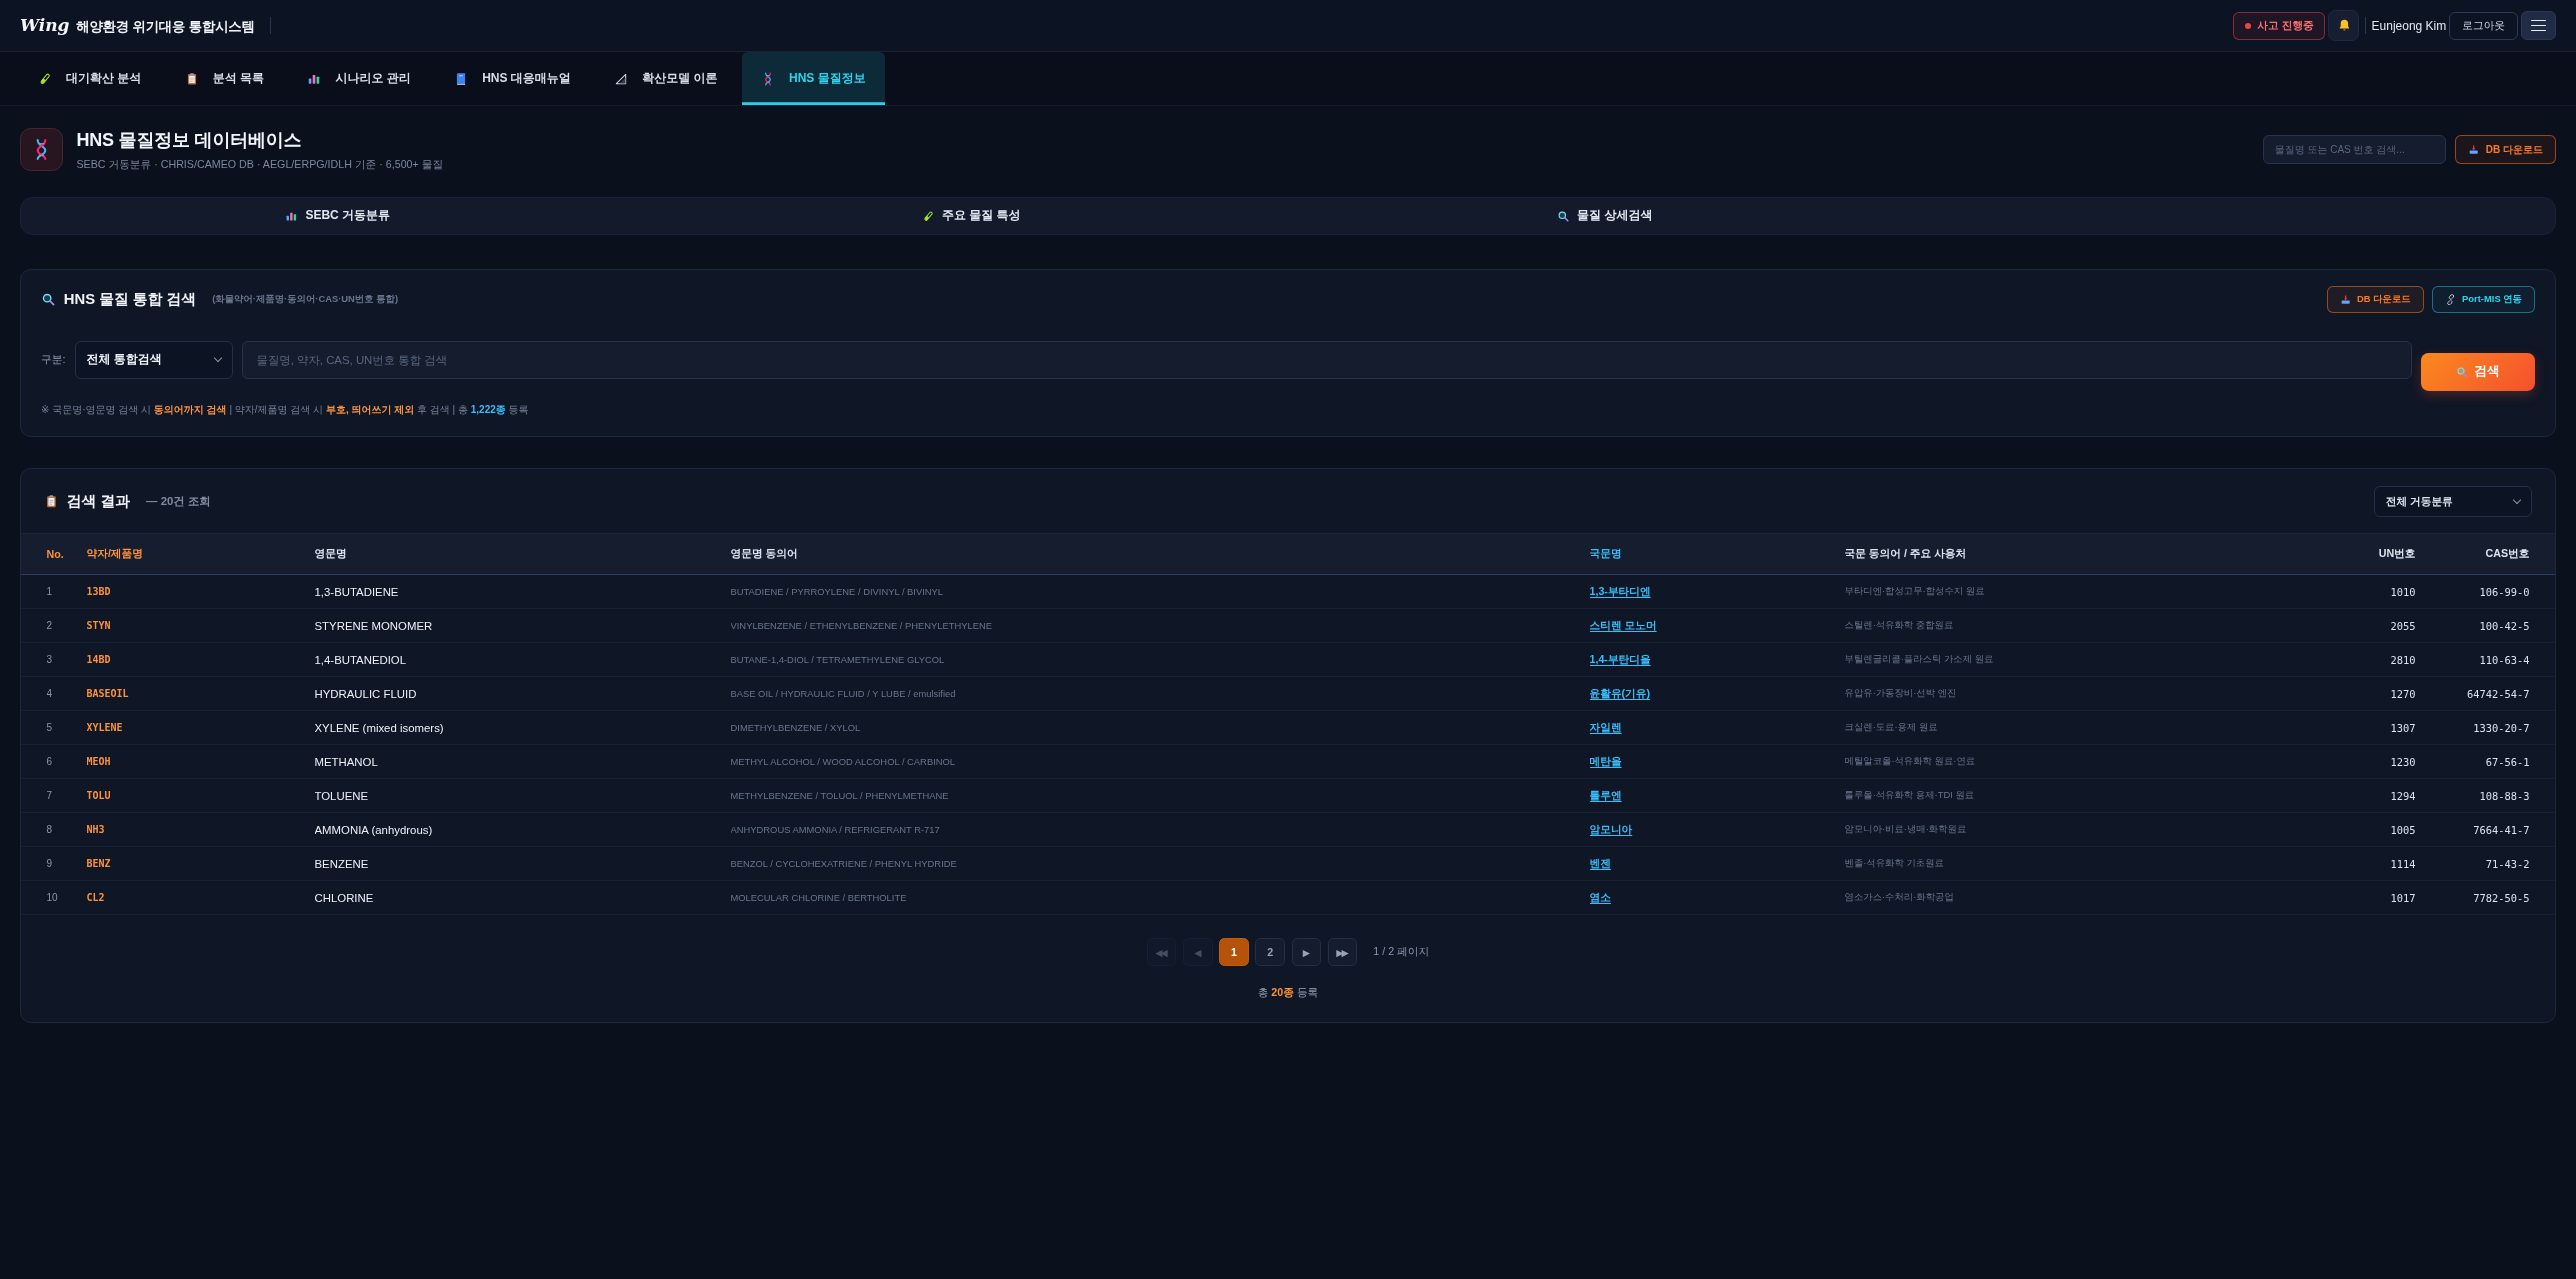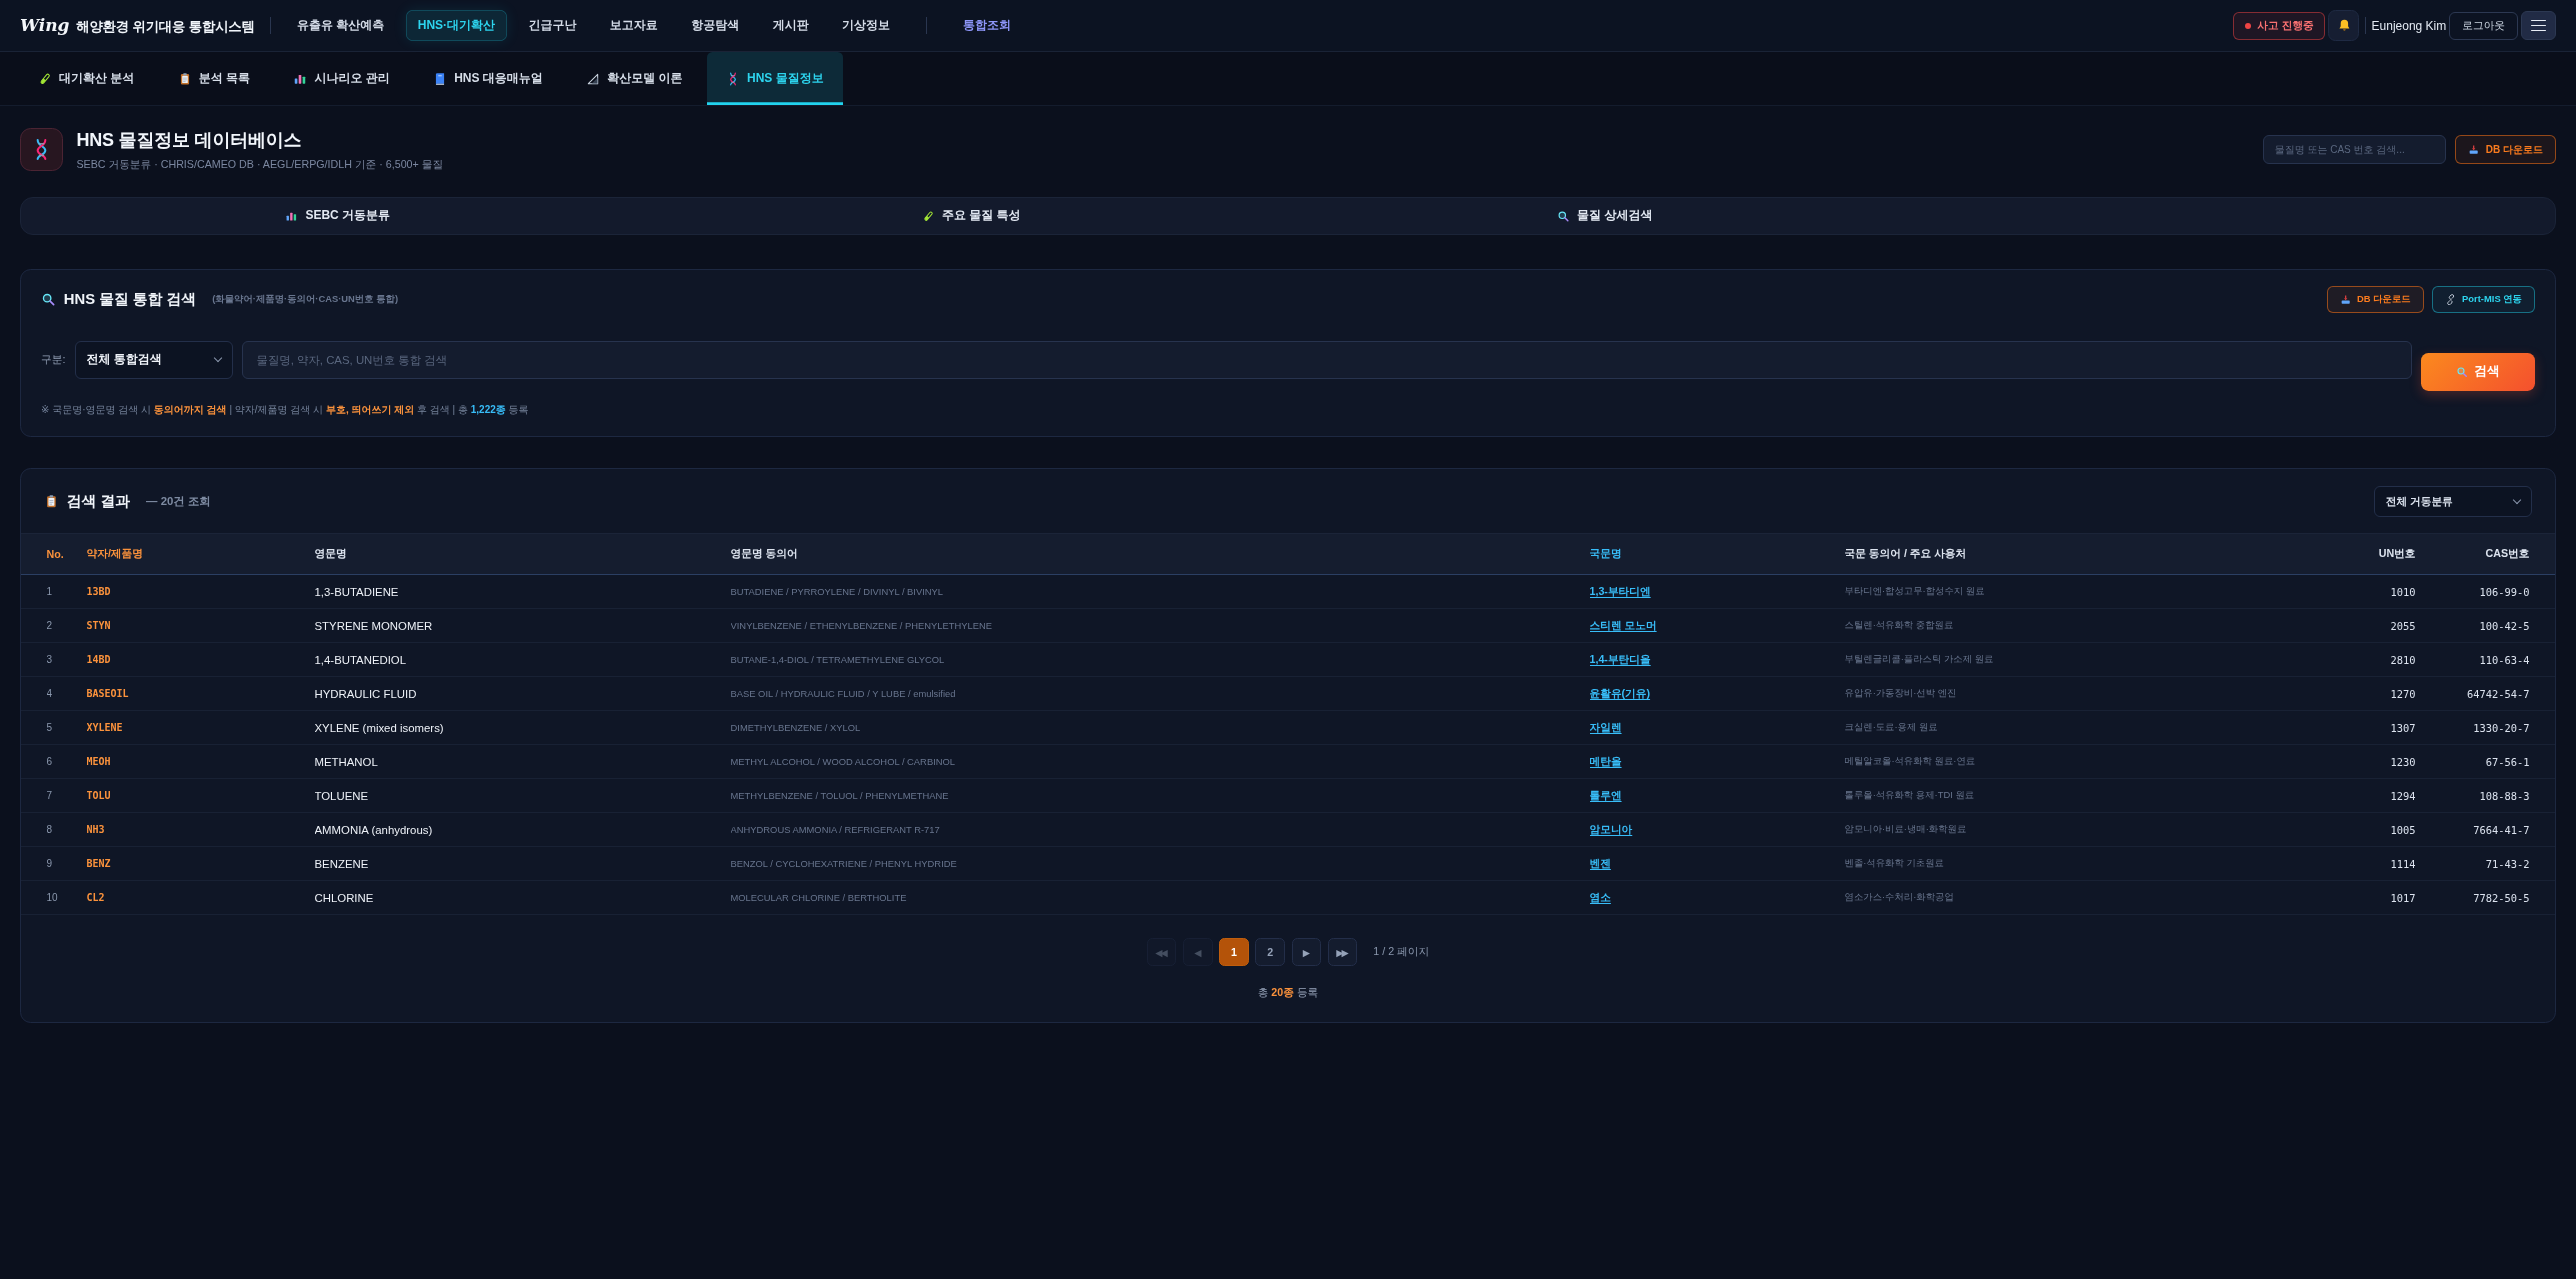--- a/index.html
+++ b/index.html
@@ -51,21 +51,21 @@
   .burger { width:35px; height:29.5px; border-radius:6px; background:#212b45; border:0.7px solid #2c3852;
     display:flex; flex-direction:column; align-items:center; justify-content:center; gap:3.4px; cursor:pointer; }
   .burger span { width:14.8px; height:1.7px; background:#e8edf5; border-radius:1.3px; display:block; }
 
   
   .subnav {
     height:54px; background:#0a0e1a; border-bottom:0.7px solid #141c2d;
     display:flex; align-items:stretch; padding:0 19px; gap:5.4px;
   }
   .subtab {
-    display:flex; align-items:center; gap:7px; padding:0 19px;
+    display:flex; align-items:center; gap:14px; padding:0 19px;
     font-size:12px; font-weight:700; color:#d7dee9; cursor:pointer; white-space:nowrap;
   }
   .subtab .ic svg { width:14px; height:14px; }
   .subtab.active {
     background:#0d2a38; color:#2dd4ee;
     box-shadow:inset 0 -2.7px 0 #22d3ee;
     border-radius:5.4px 5.4px 0 0;
   }
 
   
@@ -182,31 +182,20 @@
 </style>
 </head>
 <body>
 
 <header class="topnav">
   <div class="logo">
     <span class="brand">Wing</span>
     <span class="sysname">해양환경 위기대응 통합시스템</span>
   </div>
   <span class="vdiv"></span>
-  <nav class="mainnav" id="main-nav">
-      <div class="nav-item">유출유 확산예측</div>
-      <div class="nav-item active">HNS·대기확산</div>
-      <div class="nav-item">긴급구난</div>
-      <div class="nav-item">보고자료</div>
-      <div class="nav-item">항공탐색</div>
-      <div class="nav-item">게시판</div>
-      <div class="nav-item">기상정보</div>
-      <span class="vdiv"></span>
-      <div class="nav-item accent">통합조회</div>
-    </nav>
   <div class="nav-right">
     <div class="badge">
       <span class="dot"></span>
       <span>사고 진행중</span>
     </div>
     <button class="iconbtn" id="bell-btn">
         <span class="ic">
           <svg viewBox="0 0 24 24" width="14.8" height="14.8">
             <path d="M12 3a6 6 0 0 0-6 6v4.5L4 17h16l-2-3.5V9a6 6 0 0 0-6-6z" fill="#fbbf24"></path>
             <path d="M9.8 18.5a2.3 2.3 0 0 0 4.4 0z" fill="#f59e0b"></path>

